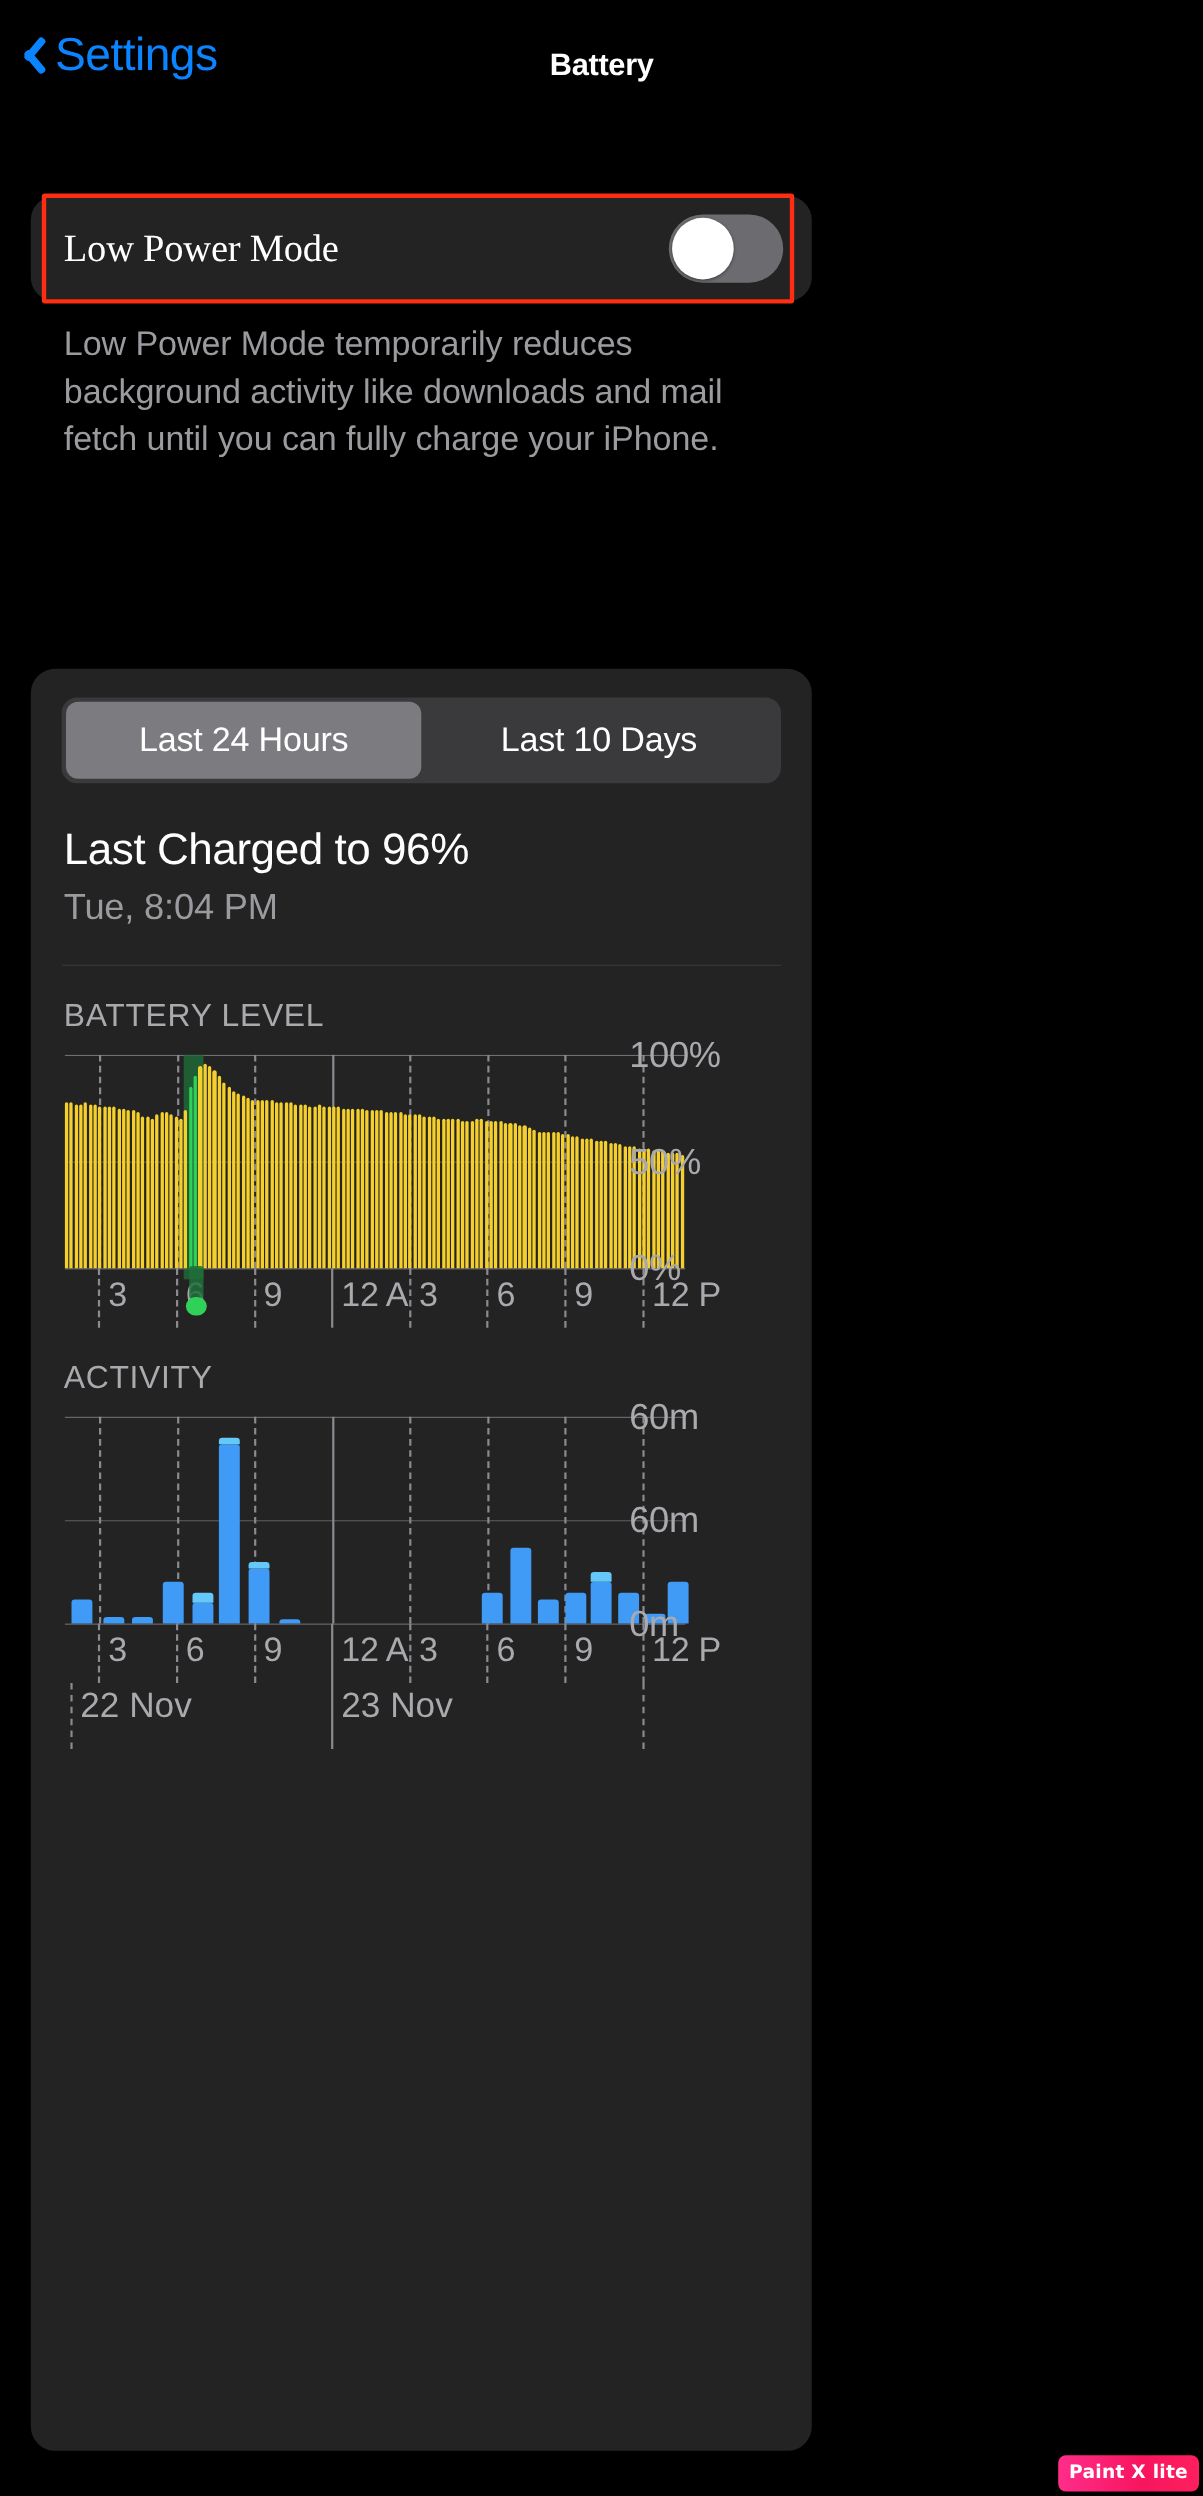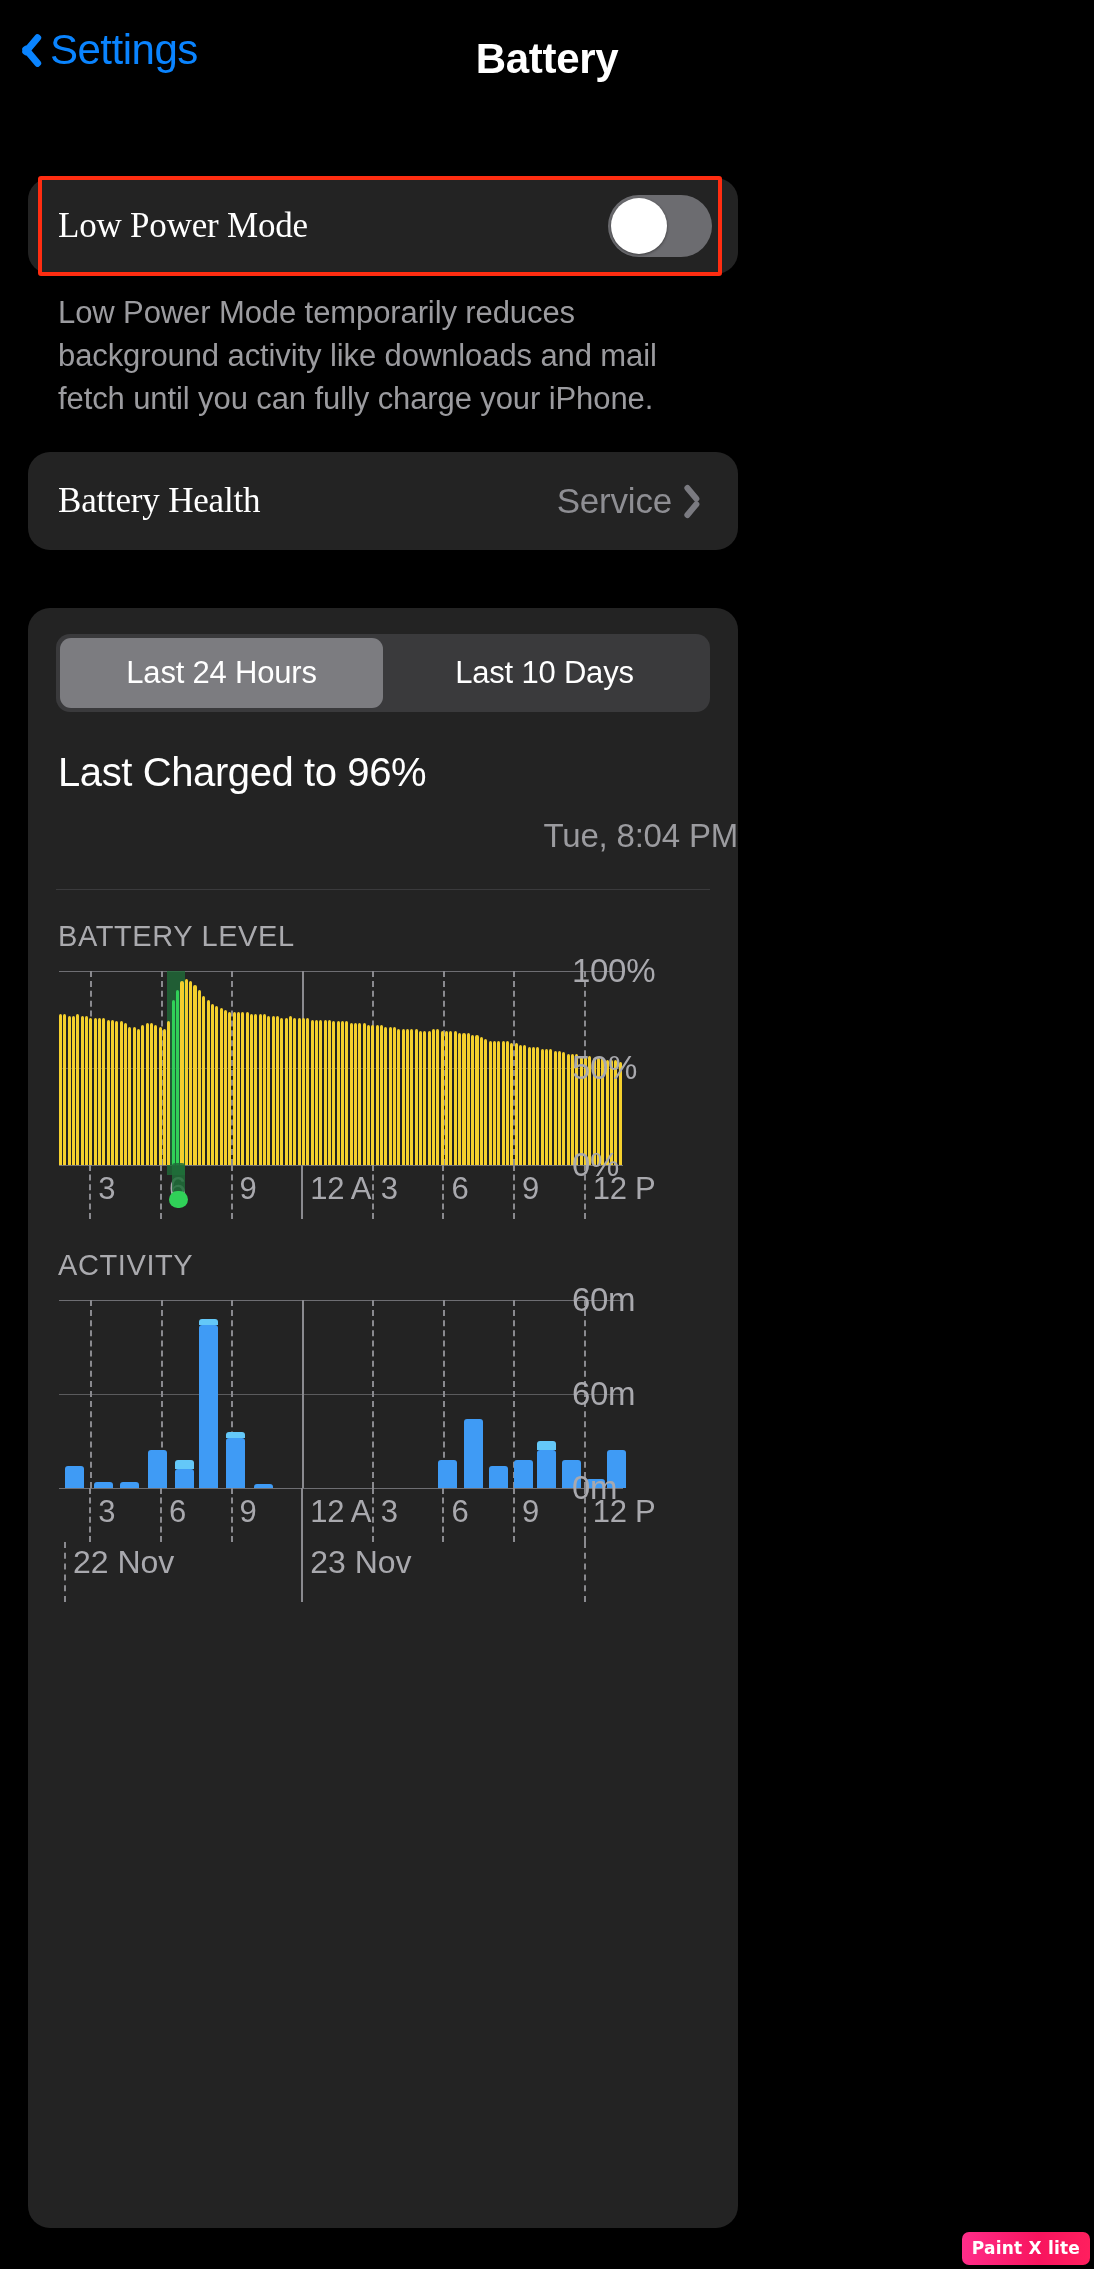--- a/index.html
+++ b/index.html
@@ -26,21 +26,21 @@
     position: relative;
   }
   .nav-back .chev::before,
   .nav-back .chev::after {
     content:""; position:absolute; left: 7px; width: 7px; height: 25px;
     background:#0a84ff; border-radius: 3px;
   }
   .nav-back .chev::before { top: -1px; transform: rotate(40deg); transform-origin: bottom left;}
   .nav-back .chev::after  { top: 21px; transform: rotate(-40deg); transform-origin: top left;}
   .nav-back-label { font-size: 42px; letter-spacing: -0.5px; }
-  .nav-title { font-size: 42px; font-weight: bold; color: #ffffff; letter-spacing: -0.3px; }
+  .nav-title { font-size: 28px; font-weight: bold; color: #ffffff; letter-spacing: -0.3px; }
 
   
   .card {
     position: absolute; left: 28px; width: 710px;
     background: #232323; border-radius: 22px;
   }
 
   
   #lpm-card { top: 178px; height: 96px; }
   #lpm-highlight {
@@ -97,21 +97,21 @@
     flex: 1; display:flex; align-items:center; justify-content:center;
     font-size: 31px; color: #ffffff; border-radius: 11px; cursor:pointer;
     letter-spacing: -0.2px;
   }
   .seg.active { background: #7c7c80; }
 
   .charged-title {
     margin: 38px 0 0 30px; font-size: 40px; color: #ffffff; letter-spacing: -0.4px;
   }
   .charged-sub {
-    margin: 22px 0 0 30px; font-size: 33px; color: #9b9b9f; letter-spacing: -0.2px; text-align: right;
+    margin: 10px 0 0 30px; font-size: 33px; color: #9b9b9f; letter-spacing: -0.2px;
   }
   .divider {
     margin: 34px 28px 0 28px; height: 1px; background: #3a3a3c;
   }
   .sec-label {
     margin: 30px 0 0 30px; font-size: 29px; color: #aaaaae;
     letter-spacing: 0.6px;
   }
 
   
@@ -201,29 +201,20 @@
       <div class="row-label">Low Power Mode</div>
       <div class="toggle">
         <div class="knob"></div>
       </div>
     </div>
   </div>
   <div id="lpm-highlight"></div>
 
   <div class="footnote">Low Power Mode temporarily reduces background activity like downloads and mail fetch until you can fully charge your iPhone.</div>
 
-  <div class="card" id="health-card">
-    <div class="row">
-      <div class="row-label">Battery Health</div>
-      <div class="row-right">
-        <div class="row-value">Service</div>
-        <span class="disclosure"></span>
-      </div>
-    </div>
-  </div>
 
   <div class="card" id="usage-card">
 
     <div class="segmented">
       <div class="seg active">Last 24 Hours</div>
       <div class="seg">Last 10 Days</div>
     </div>
 
     <div class="charged-title">Last Charged to 96%</div>
     <div class="charged-sub">Tue, 8:04 PM</div>

